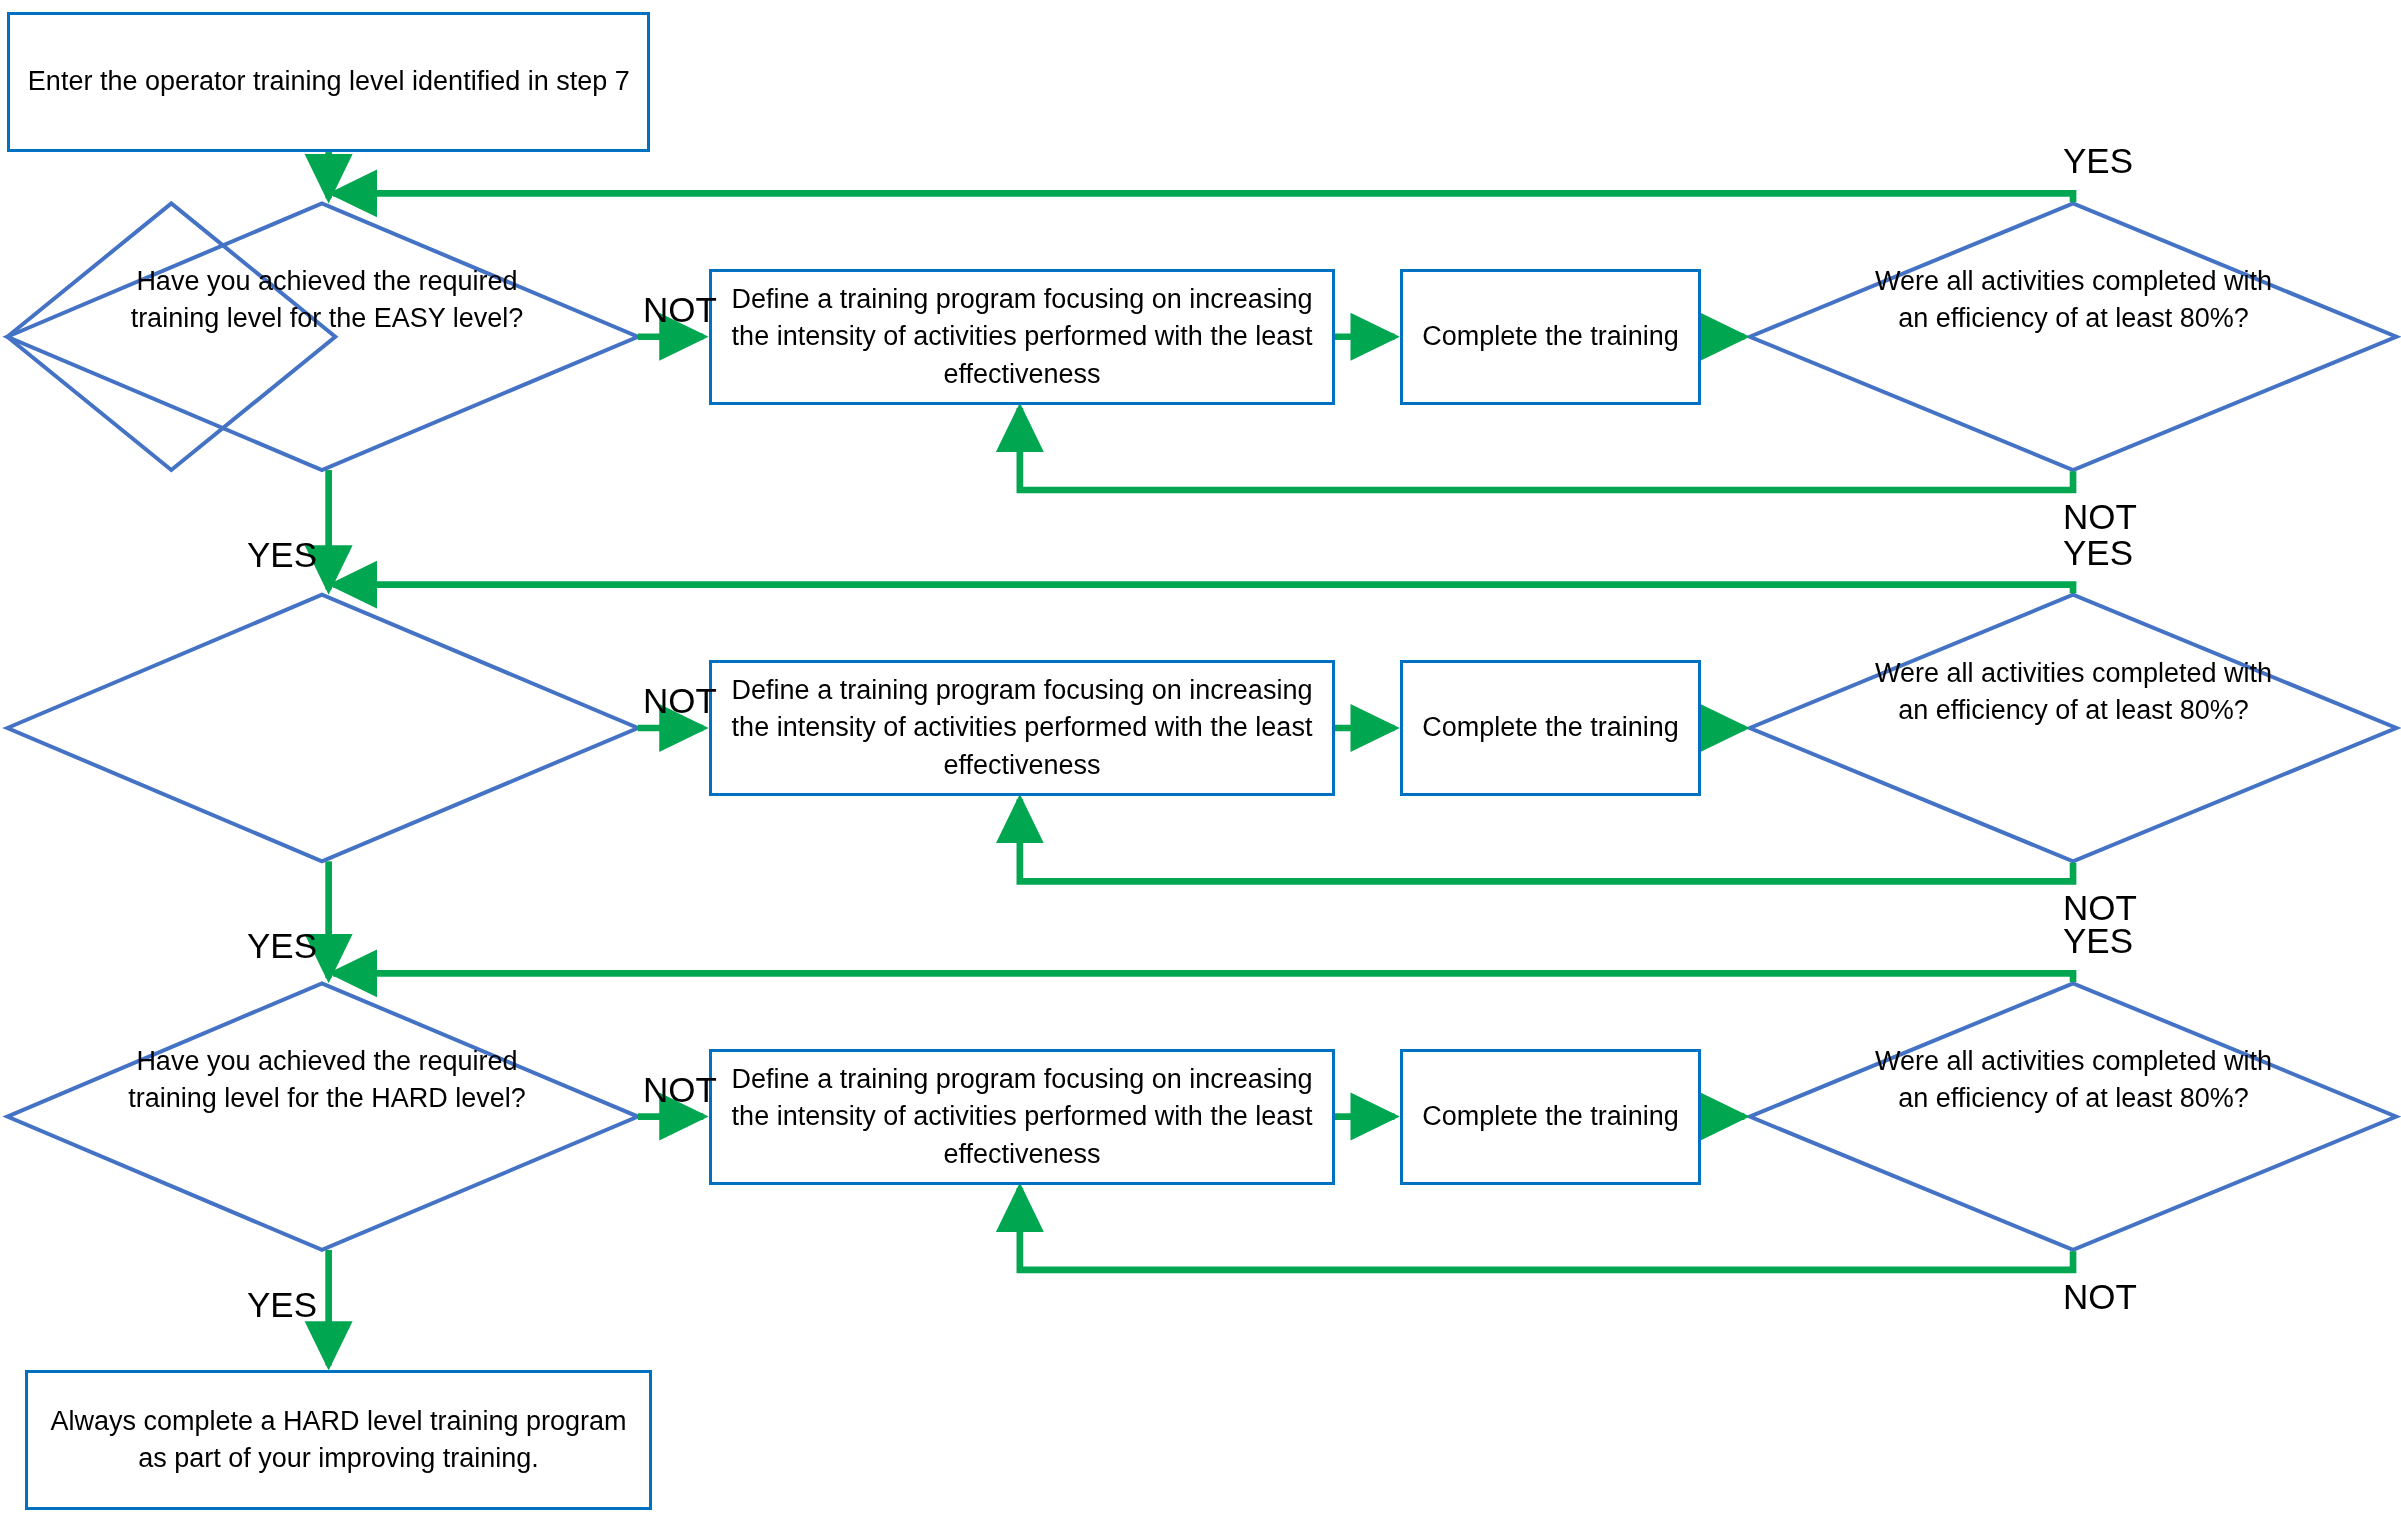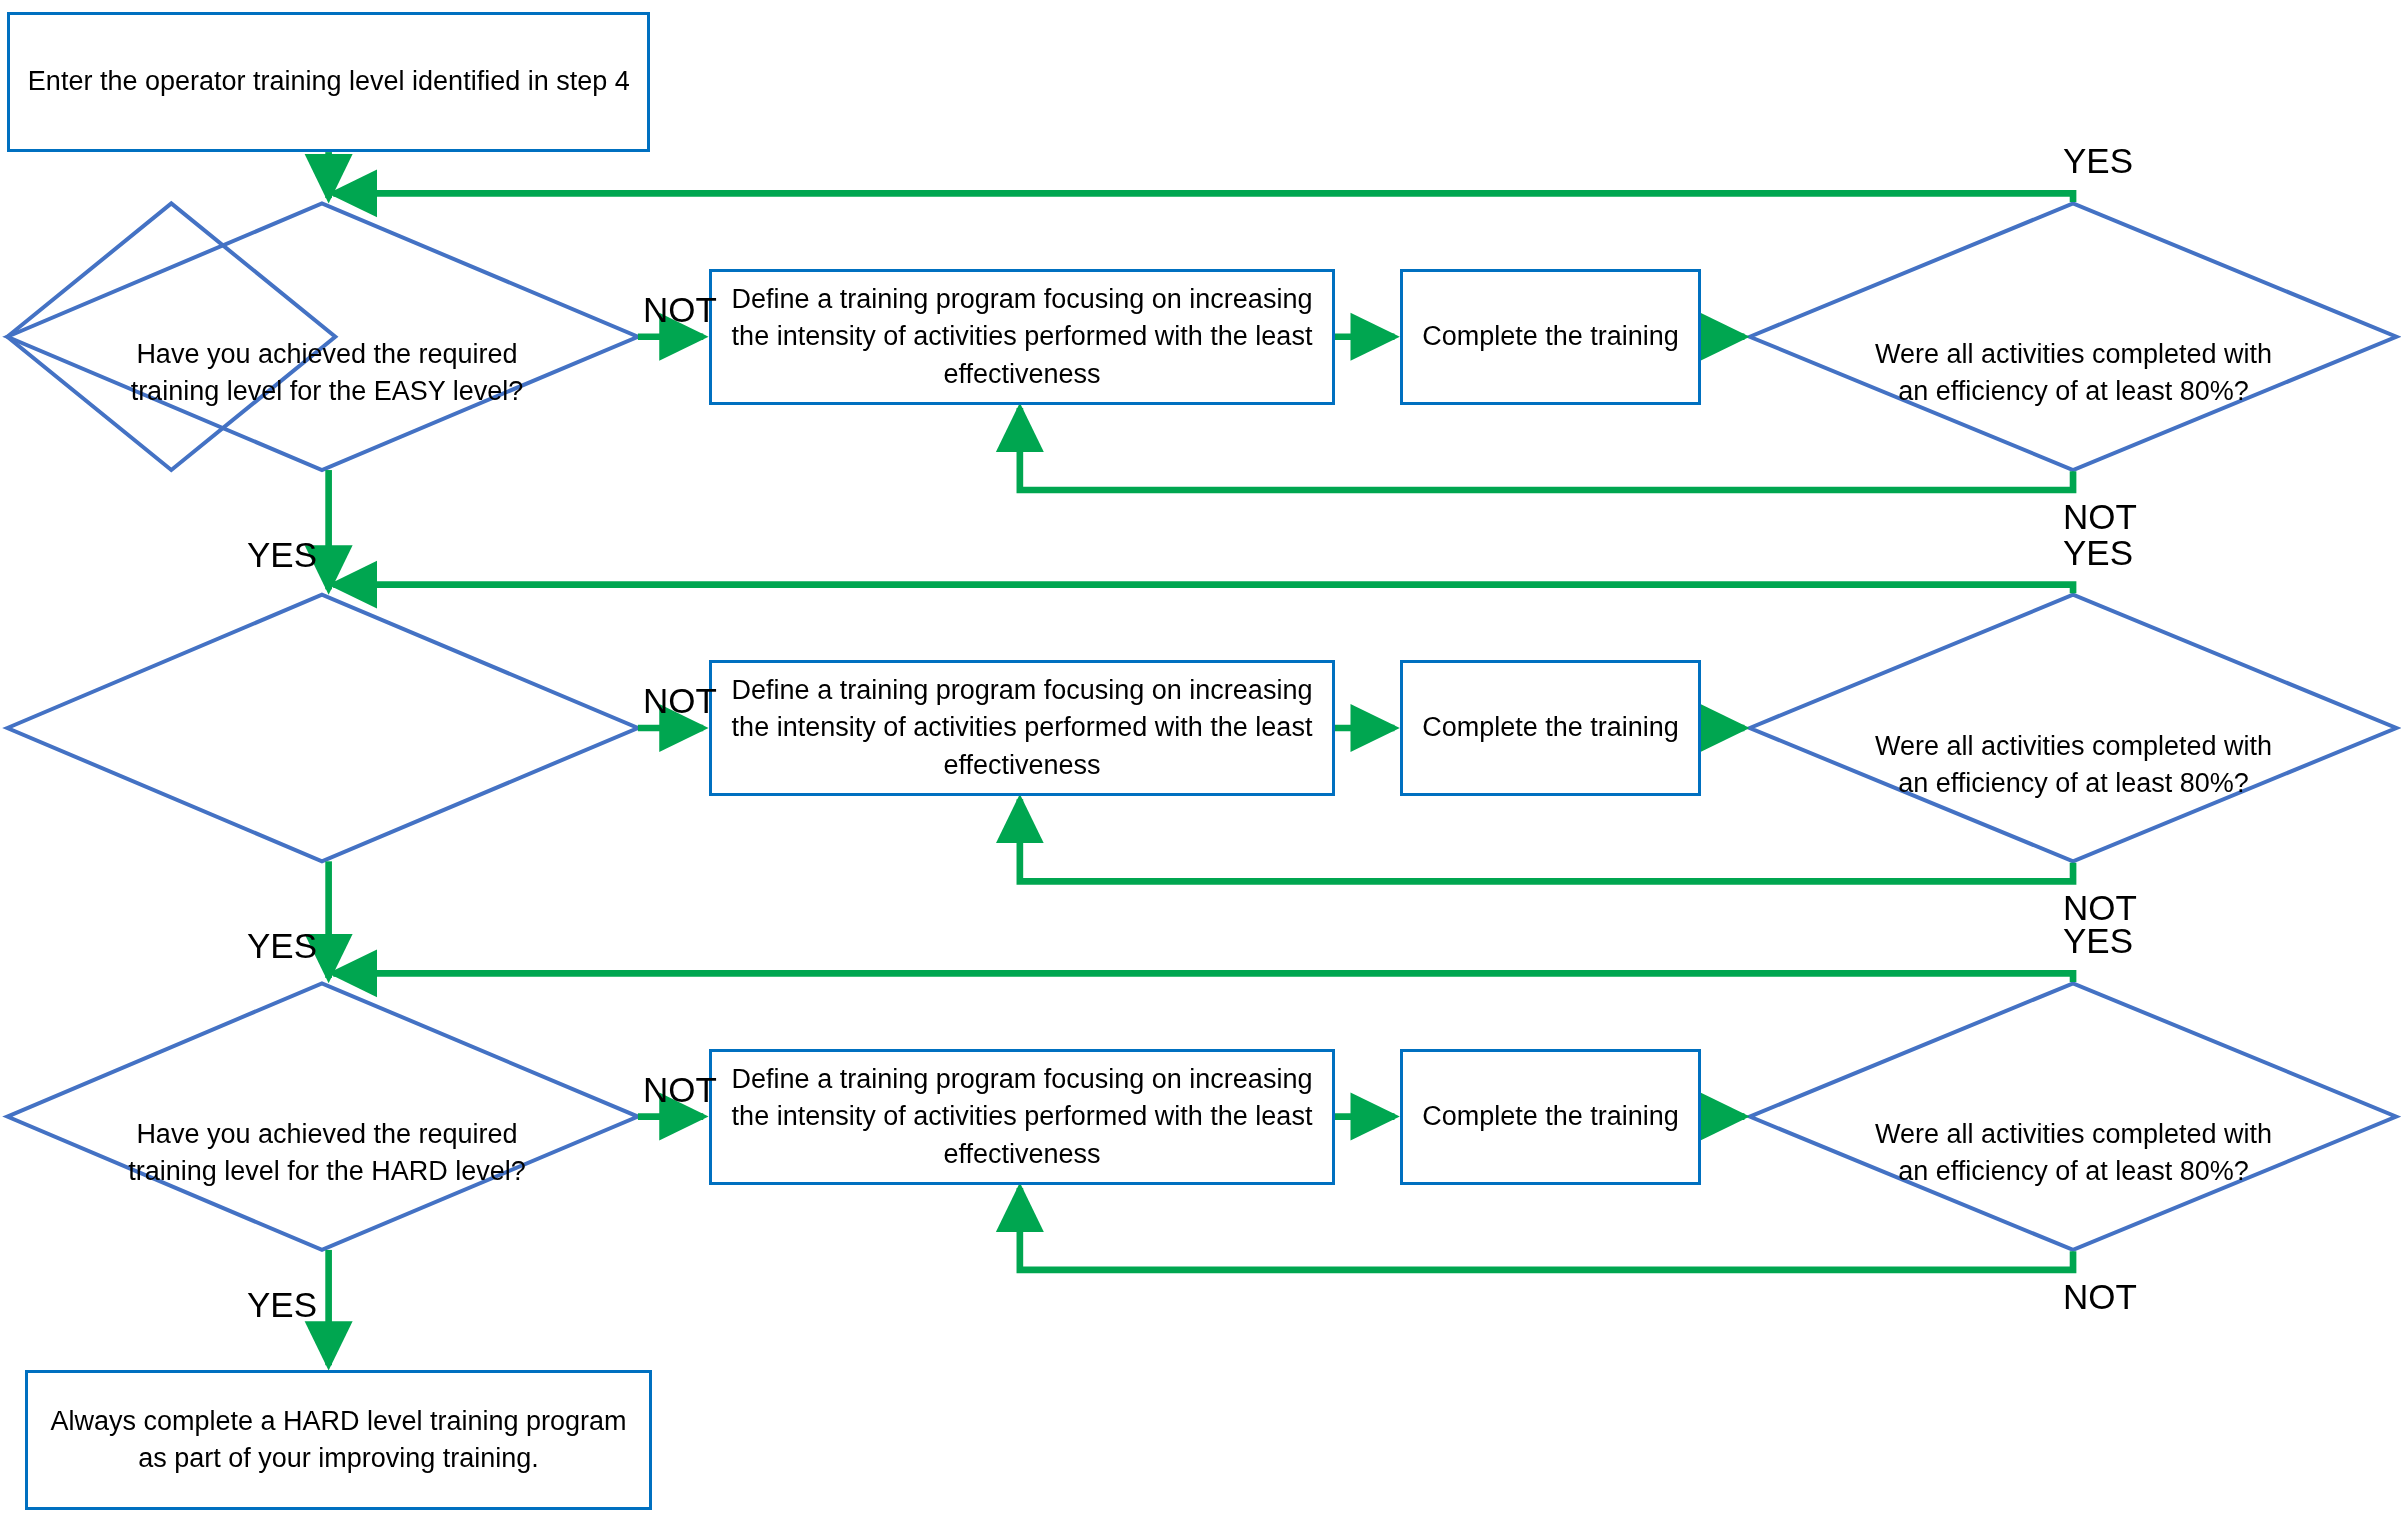--- a/index.html
+++ b/index.html
@@ -38,21 +38,21 @@
   .rect-node {
     border: 3.3px solid #0070C0;
     background: #ffffff;
     font-size: 27px;
     padding: 2.7px 9.3px;
   }
   .diamond-label {
     position: absolute;
     box-sizing: border-box;
     display: flex;
-    align-items: flex-end;
+    align-items: flex-start;
     justify-content: center;
     text-align: center;
     font-size: 27px;
     color: #000000;
     line-height: 1.38;
     pointer-events: none;
   }
   .edge-label {
     position: absolute;
     font-size: 35px;
@@ -122,21 +122,21 @@
 
       <path d="M 2552,1675 L 2617,1675" marker-end="url(#arrowGreen)"></path>
 
       <path d="M 3110,1877 L 3110,1905 L 1530,1905 L 1530,1782" marker-end="url(#arrowGreen)"></path>
 
       <path d="M 493,1875 L 493,2048" marker-end="url(#arrowGreen)"></path>
     </g>
   </svg>
 
   <div class="node rect-node" style="left:7.3px; top:12px; width:643px; height:140px;">
-    <span>Enter the operator training level identified in step 4</span>
+    <span>Enter the operator training level identified in step 7</span>
   </div>
 
   <div class="node rect-node" style="left:709px; top:269px; width:626px; height:136px;">
     <span>Define a training program focusing on increasing the intensity of activities performed with the least effectiveness</span>
   </div>
 
   <div class="node rect-node" style="left:1400px; top:269px; width:301px; height:136px;">
     <span>Complete the training</span>
   </div>
 

